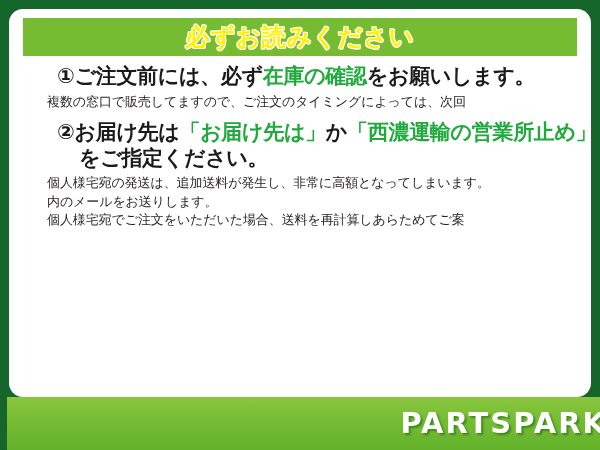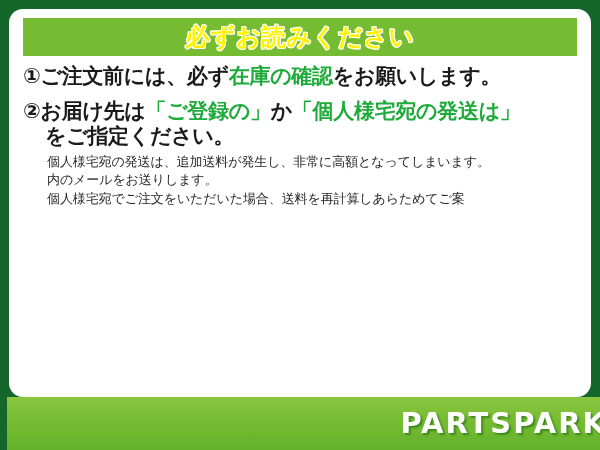--- a/index.html
+++ b/index.html
@@ -68,20 +68,21 @@
   .item {
     margin-bottom: 9px;
   }
   .item-heading {
     font-size: 21px;
     font-weight: bold;
     color: #1a1a1a;
     line-height: 1.22;
     letter-spacing: -0.3px;
     white-space: nowrap;
+    margin-left: 34px;
   }
   .hl {
     color: #1faa3c;
   }
   .heading-cont {
     display: block;
     padding-left: 22px;
   }
   .item-body {
     font-size: 13px;
@@ -126,25 +127,26 @@
 
     <div class="header-bar">
       <span class="header-title">必ずお読みください</span>
     </div>
 
     <div class="items">
 
       <div class="item">
         <div class="item-heading"><span>①</span><span>ご注文前には、必ず</span><span class="hl">在庫の確認</span><span>をお願いします。</span></div>
         <div class="item-body">
+          <span class="line">複数の窓口で販売してますので、ご注文のタイミングによっては、次回</span>
         </div>
       </div>
 
       <div class="item">
-        <div class="item-heading"><span>②</span><span>お届け先は</span><span class="hl">「ご登録の」</span><span>か</span><span class="hl">「個人様宅宛の発送は」</span><span class="heading-cont">をご指定ください。</span></div>
+        <div class="item-heading"><span>②</span><span>お届け先は</span><span class="hl">「お届け先は」</span><span>か</span><span class="hl">「西濃運輸の営業所止め」</span><span class="heading-cont">をご指定ください。</span></div>
         <div class="item-body">
           <span class="line">個人様宅宛の発送は、追加送料が発生し、非常に高額となってしまいます。</span>
           <span class="line">内のメールをお送りします。</span>
           <span class="line">個人様宅宛でご注文をいただいた場合、送料を再計算しあらためてご案</span>
         </div>
       </div>
 
 
     </div>
   </div>

